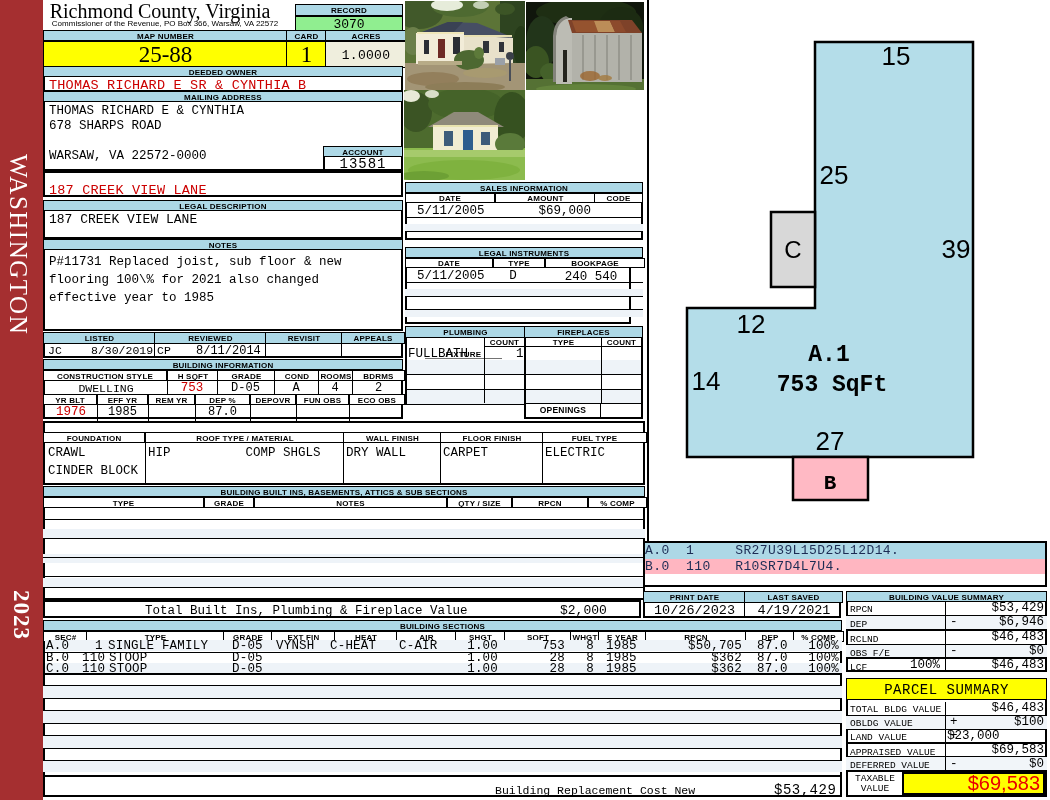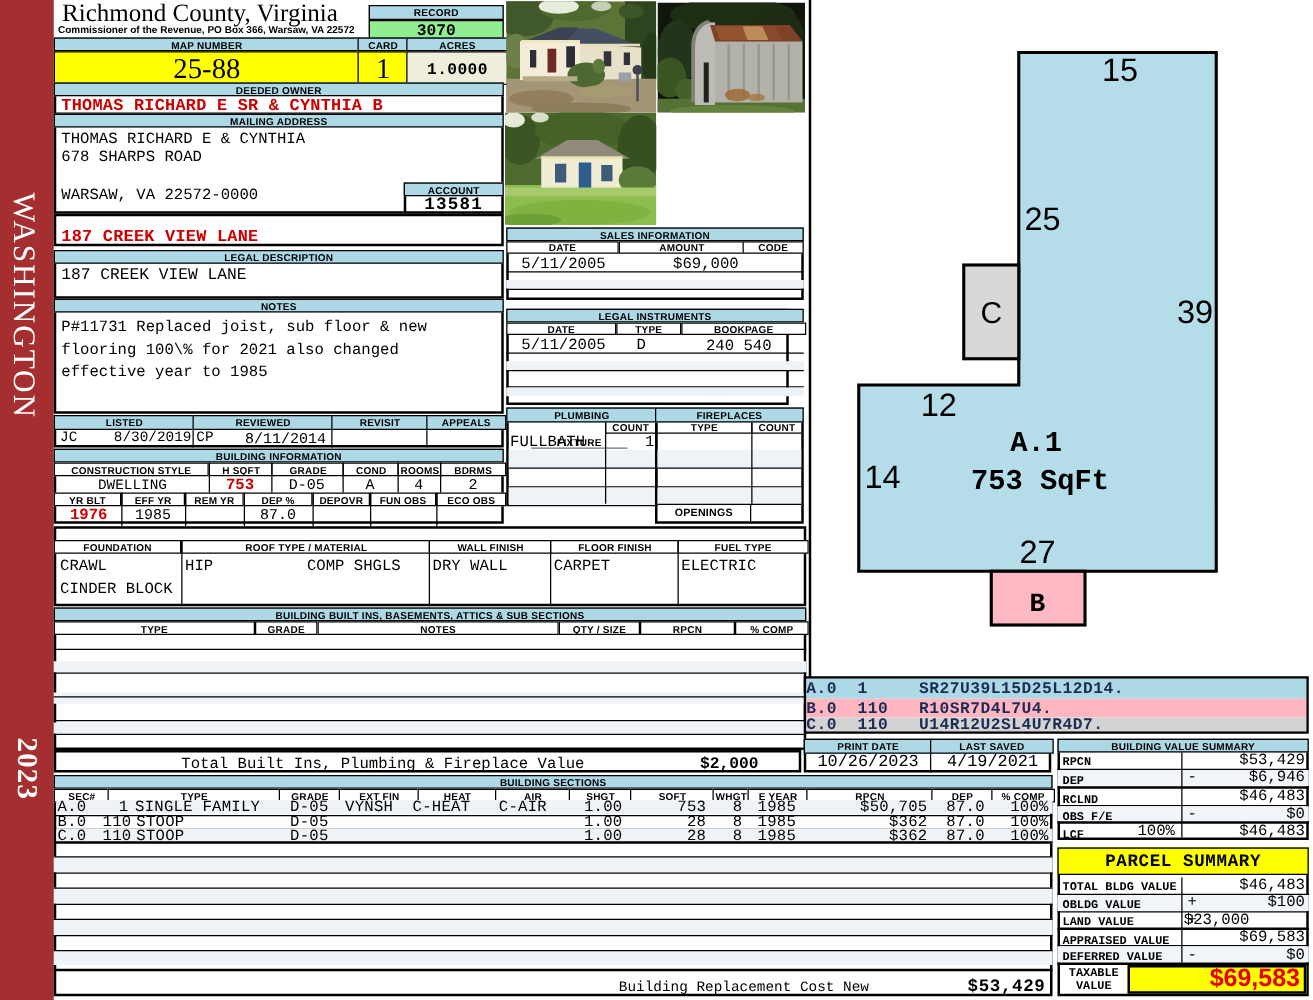--- a/index.html
+++ b/index.html
@@ -1,21 +1,21 @@
 <!DOCTYPE html>
 <html><head><meta charset="utf-8">
 <style>
 html,body{margin:0;padding:0;}
 #page{position:relative;width:1050px;height:800px;background:#fff;overflow:hidden;}
 .a{position:absolute;box-sizing:border-box;}
 .h{font-family:"Liberation Sans",sans-serif;font-weight:bold;font-size:8px;text-align:center;letter-spacing:0.2px;color:#000;}
 .band{background:#add8e6;border:1px solid #000;}
 .m{font-family:"Liberation Mono",monospace;color:#000;white-space:pre;}
 .ms{font-family:"Liberation Sans",sans-serif;color:#000;}
-.b{font-weight:bold;}
+.b{font-weight:normal;}
 .red{color:#c00;}
 .bd2{border:2px solid #000;}
 .bd1{border:1px solid #000;}
 .pale{background:#eef3f8;}
 </style></head>
 <body>
 <div id="page">
 
 <div class="a" style="left:0;top:0;width:43px;height:800px;background:#a52f30;"></div>
 <div class="a" style="left:21px;top:154px;width:0;height:0;">
@@ -392,21 +392,20 @@
   <rect x="59" y="40" width="10" height="21" fill="#2e5e8e"></rect>
   <ellipse cx="106" cy="54" rx="15" ry="11" fill="#5a7a3a"></ellipse>
   <rect x="0" y="60" width="121" height="7" fill="#a6ca6c"></rect>
   <ellipse cx="60" cy="80" rx="56" ry="10" fill="#7fb23f"></ellipse>
   <ellipse cx="20" cy="86" rx="25" ry="5" fill="#6da035"></ellipse>
 </svg>
 
 <div class="a" style="left:643px;top:541px;width:404px;height:46px;border:2px solid #000;">
   <div class="a m b" style="left:0;top:0;width:400px;height:16px;background:#add8e6;font-size:13px;letter-spacing:0.4px;line-height:16px;color:#1c2c54;">A.0  1     SR27U39L15D25L12D14.</div>
   <div class="a m b" style="left:0;top:16px;width:400px;height:15px;background:#ffb6c1;font-size:13px;letter-spacing:0.4px;line-height:15px;color:#1c2c54;">B.0  110   R10SR7D4L7U4.</div>
-  <div class="a m b" style="left:0;top:31px;width:400px;height:11px;background:#d3d3d3;font-size:13px;letter-spacing:0.4px;line-height:12px;color:#1c2c54;">C.0  110   U14R12U2SL4U7R4D7.</div>
 </div>
 
 <div class="a bd2" style="left:643px;top:591px;width:198px;height:27px;">
   <div class="a band h" style="left:-2px;top:-2px;width:103px;height:12px;line-height:12px;">PRINT DATE</div>
   <div class="a band h" style="left:99px;top:-2px;width:99px;height:12px;line-height:12px;">LAST SAVED</div>
   <div class="a" style="left:99px;top:10px;width:1px;height:15px;background:#000;"></div>
   <div class="a m" style="left:0;top:10px;width:99px;font-size:13.5px;line-height:15px;text-align:center;">10/26/2023</div>
   <div class="a m" style="left:100px;top:10px;width:98px;font-size:13.5px;line-height:15px;text-align:center;">4/19/2021</div>
 </div>
 

